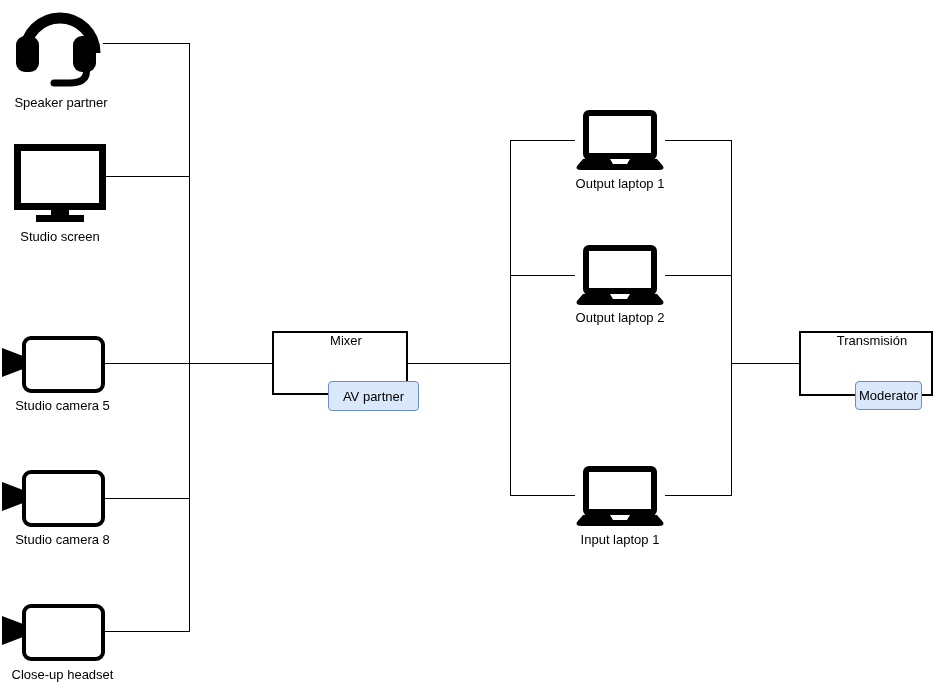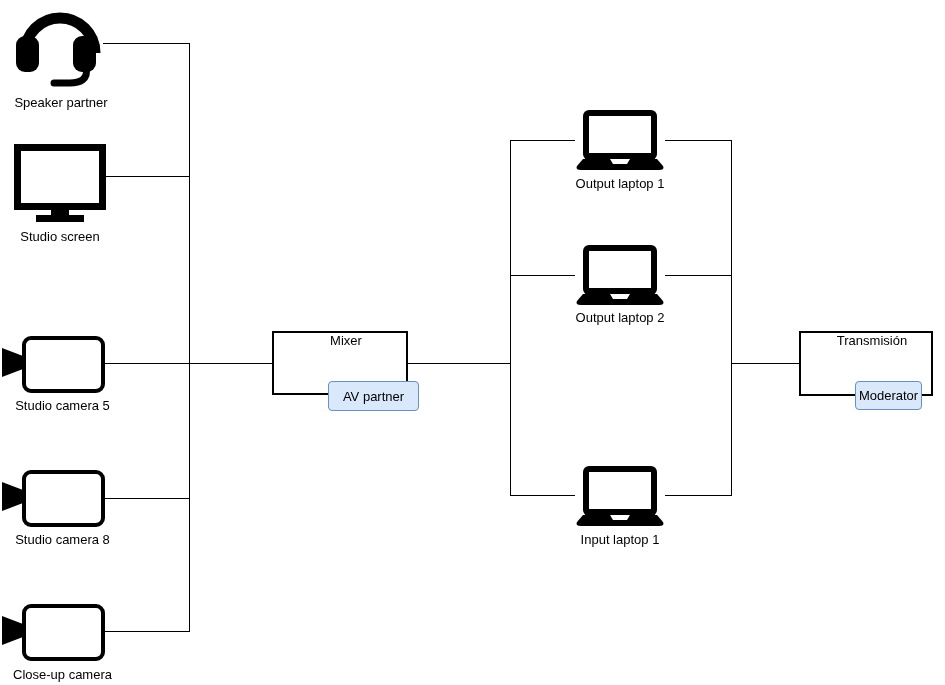--- a/index.html
+++ b/index.html
@@ -86,21 +86,21 @@
     </svg>
   </div>
   <div class="dev-label" style="left:0px;top:532px;width:125px">Studio camera 8</div>
 
   <div class="icon" style="left:2px;top:604px">
     <svg width="103" height="57" viewBox="0 0 103 57">
       <polygon points="0,12 0,41 21,33 21,20" fill="var(--icon)"></polygon>
       <rect x="22" y="2" width="79" height="53" rx="7" fill="#ffffff" stroke="var(--icon)" stroke-width="4"></rect>
     </svg>
   </div>
-  <div class="dev-label" style="left:0px;top:667px;width:125px">Close-up camera</div>
+  <div class="dev-label" style="left:0px;top:667px;width:125px">Close-up headset</div>
 
   <div class="node-box" style="left:272px;top:331px;width:136px;height:64px">
     <span>Mixer</span>
   </div>
   <div class="badge" style="left:328px;top:381px;width:91px;height:30px">
     <span>AV partner</span>
   </div>
 
   <div class="icon masked" style="left:575px;top:110px">
     <svg width="90" height="61" viewBox="0 0 90 61">

